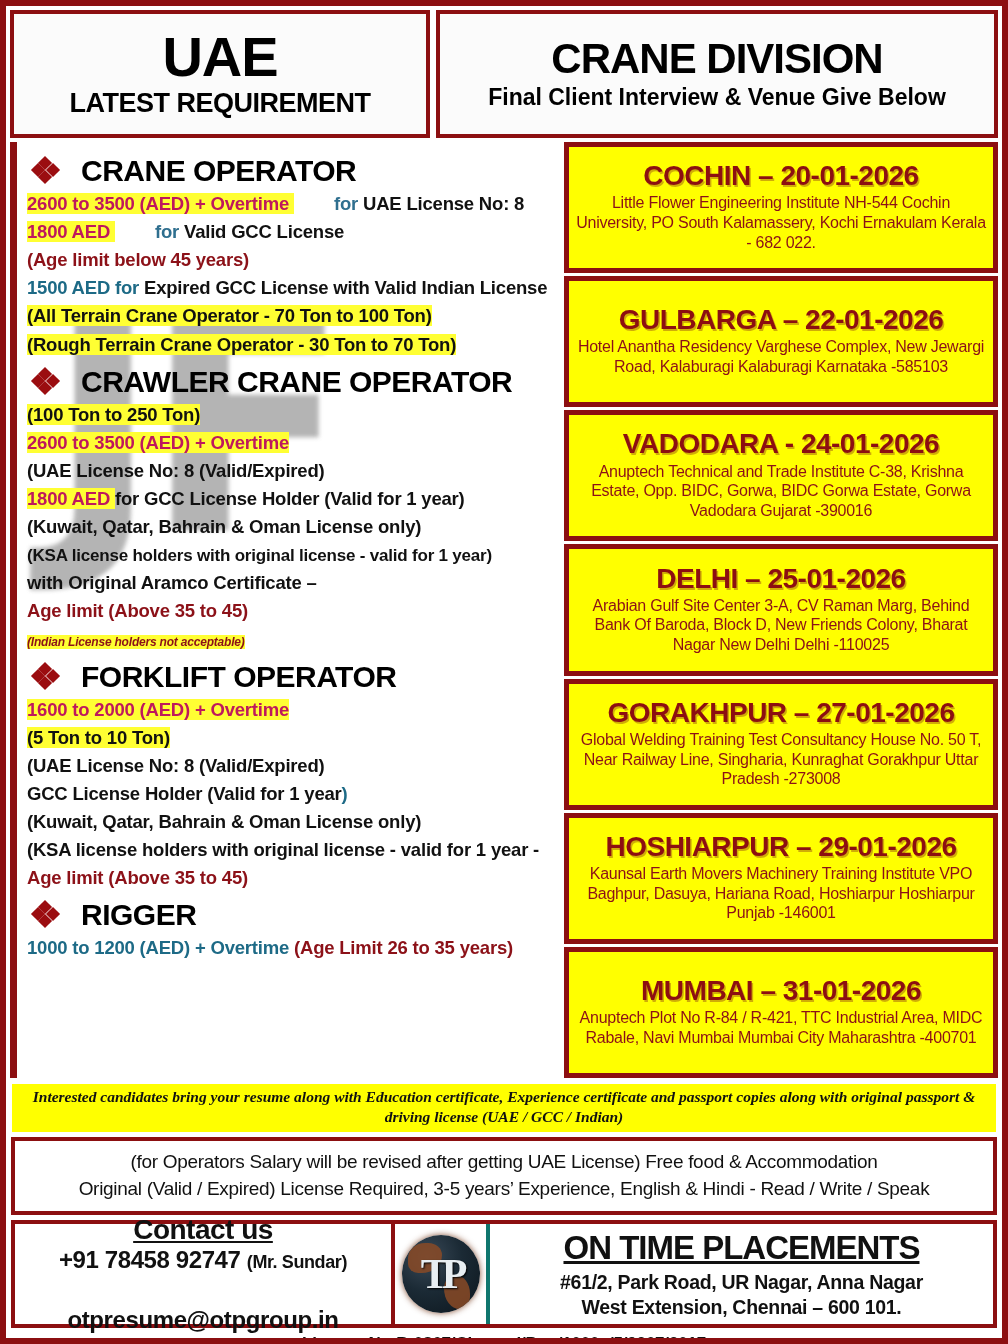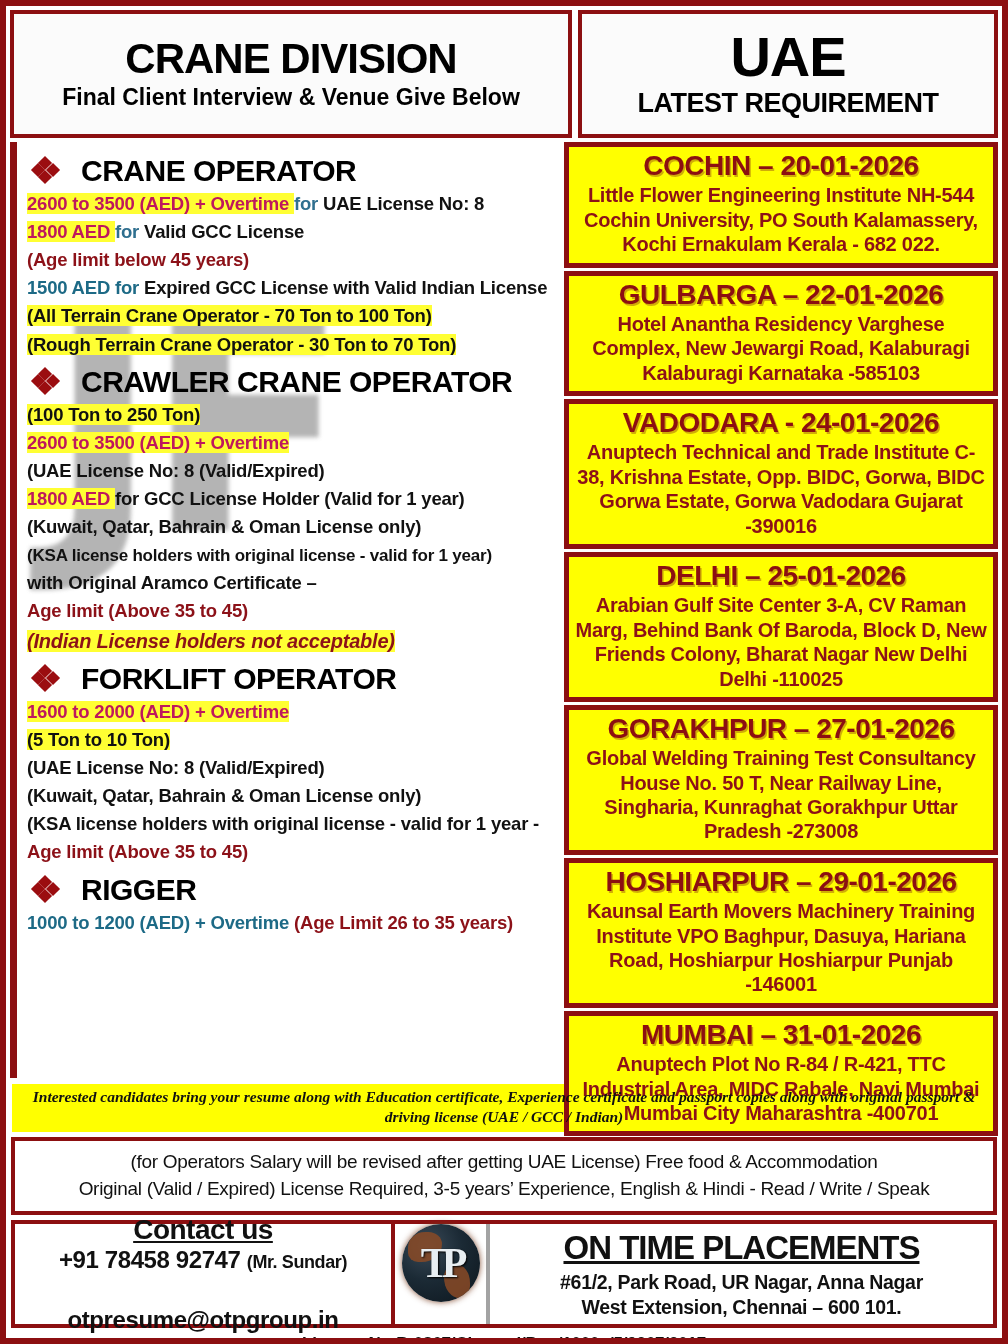--- a/index.html
+++ b/index.html
@@ -109,21 +109,21 @@
   }
 
   .line {
     font-size: 18.5px; font-weight: bold;
     line-height: 1.52; color: #111;
     letter-spacing: -0.2px;
     white-space: nowrap;
   }
   .hl { background: #ffff33; }
   .c-green { color: #be185d; }
-  .c-blue  { color: #2f6f8f; }
+  .c-blue  { color: #2f6f8f; padding-left: 40px; }
   .c-teal  { color: #1d6a86; }
   .c-dred  { color: #8c1118; }
   .c-black { color: #111; }
   .ital { font-style: italic; }
 
   
   .venue {
     border: 5px solid #8c0f11;
     background: #ffff00;
     text-align: center;
@@ -131,21 +131,21 @@
     flex: 1;
     display: flex; flex-direction: column; justify-content: center;
   }
   .venue-title {
     font-size: 28px; font-weight: bold;
     color: #8c0f11; letter-spacing: -0.5px;
     text-shadow: 1.5px 1.5px 0 rgba(120,20,20,0.35);
     line-height: 1.12;
   }
   .venue-addr {
-    font-size: 20px; font-weight: bold;
+    font-size: 16px; font-weight: normal;
     color: #8c1118; line-height: 1.22;
     letter-spacing: -0.25px; margin-top: 2px;
   }
 
   
   .note-band {
     margin: 6px 6px 0 6px;
     background: #ffff00;
     text-align: center;
     padding: 3px 10px 5px 10px;
@@ -186,22 +186,22 @@
   .contact-us {
     font-size: 28px; font-weight: bold; color: #111;
     text-decoration: underline; letter-spacing: -0.5px;
   }
   .phone { font-size: 24px; font-weight: bold; color: #111; letter-spacing: -0.4px; }
   .phone small { font-size: 18px; }
   .email { font-size: 24px; font-weight: bold; color: #111; letter-spacing: -0.4px; margin-top: 32px; }
 
   .foot-logo {
     width: 95px;
-    border-right: 4px solid #a3a3a3;
-    display: flex; align-items: flex-start; justify-content: center;
+    border-right: 4px solid #0f766e;
+    display: flex; align-items: center; justify-content: center;
     background: #fff;
   }
   .logo-circle {
     width: 78px; height: 78px; border-radius: 50%;
     background: radial-gradient(circle at 32% 28%, #3a4a58 0%, #1b2a35 45%, #0c151c 100%);
     position: relative; overflow: hidden;
     box-shadow: 0 0 6px rgba(120,60,30,0.9);
     display: flex; align-items: center; justify-content: center;
   }
   .logo-circle .continent {
@@ -236,27 +236,27 @@
     letter-spacing: -0.2px;
     padding: 6px 0 2px 0;
   }
 </style>
 </head>
 <body>
 
 <div class="page">
 
   <div class="header">
+    <div class="hdr-box hdr-left">
+      <div class="uae-title">UAE</div>
+      <div class="uae-sub">LATEST REQUIREMENT</div>
+    </div>
     <div class="hdr-box hdr-right">
       <div class="cd-title">CRANE DIVISION</div>
       <div class="cd-sub">Final Client Interview &amp; Venue Give Below</div>
-    </div>
-    <div class="hdr-box hdr-left">
-      <div class="uae-title">UAE</div>
-      <div class="uae-sub">LATEST REQUIREMENT</div>
     </div>
   </div>
 
   <div class="body-wrap">
 
     <div class="col-left">
       <div class="watermark">JF</div>
       <div class="job-stack" id="job-stack">
           <div class="job-head">
             <span class="diamond-bullet">
@@ -283,33 +283,34 @@
             <span class="job-title">CRAWLER CRANE OPERATOR</span>
           </div>
           <div class="line"><span class="c-black hl">(100 Ton to 250 Ton)</span></div>
           <div class="line"><span class="c-green hl">2600 to 3500 (AED) + Overtime</span></div>
           <div class="line"><span class="c-black">(UAE License No: 8 (Valid/Expired)</span></div>
           <div class="line"><span class="c-green hl">1800 AED </span><span class="c-black">for GCC License Holder (Valid for 1 year)</span></div>
           <div class="line"><span class="c-black">(Kuwait, Qatar, Bahrain &amp; Oman License only)</span></div>
           <div class="line"><span class="c-black" style="font-size: 17px;">(KSA license holders with original license - valid for 1 year)</span></div>
           <div class="line"><span class="c-black">with Original Aramco Certificate –</span></div>
           <div class="line"><span class="c-dred">Age limit (Above 35 to 45)</span></div>
-          <div class="line"><span class="c-dred hl ital" style="font-size: 20px; margin-top: 39px;">(Indian License holders not acceptable)</span></div>
+          <div class="line"><span class="c-dred hl ital" style="font-size: 12px; margin-top: 39px;">(Indian License holders not acceptable)</span></div>
           <div class="job-head">
             <span class="diamond-bullet">
               <i></i>
               <i></i>
               <i></i>
               <i></i>
             </span>
             <span class="job-title">FORKLIFT OPERATOR</span>
           </div>
           <div class="line"><span class="c-green hl">1600 to 2000 (AED) + Overtime</span></div>
           <div class="line"><span class="c-black hl">(5 Ton to 10 Ton)</span></div>
           <div class="line"><span class="c-black">(UAE License No: 8 (Valid/Expired)</span></div>
+          <div class="line"><span class="c-black">GCC License Holder (Valid for 1 year</span><span class="c-teal">)</span></div>
           <div class="line"><span class="c-black">(Kuwait, Qatar, Bahrain &amp; Oman License only)</span></div>
           <div class="line"><span class="c-black">(KSA license holders with original license - valid for 1 year -</span></div>
           <div class="line"><span class="c-dred">Age limit (Above 35 to 45)</span></div>
           <div class="job-head">
             <span class="diamond-bullet">
               <i></i>
               <i></i>
               <i></i>
               <i></i>
             </span>

